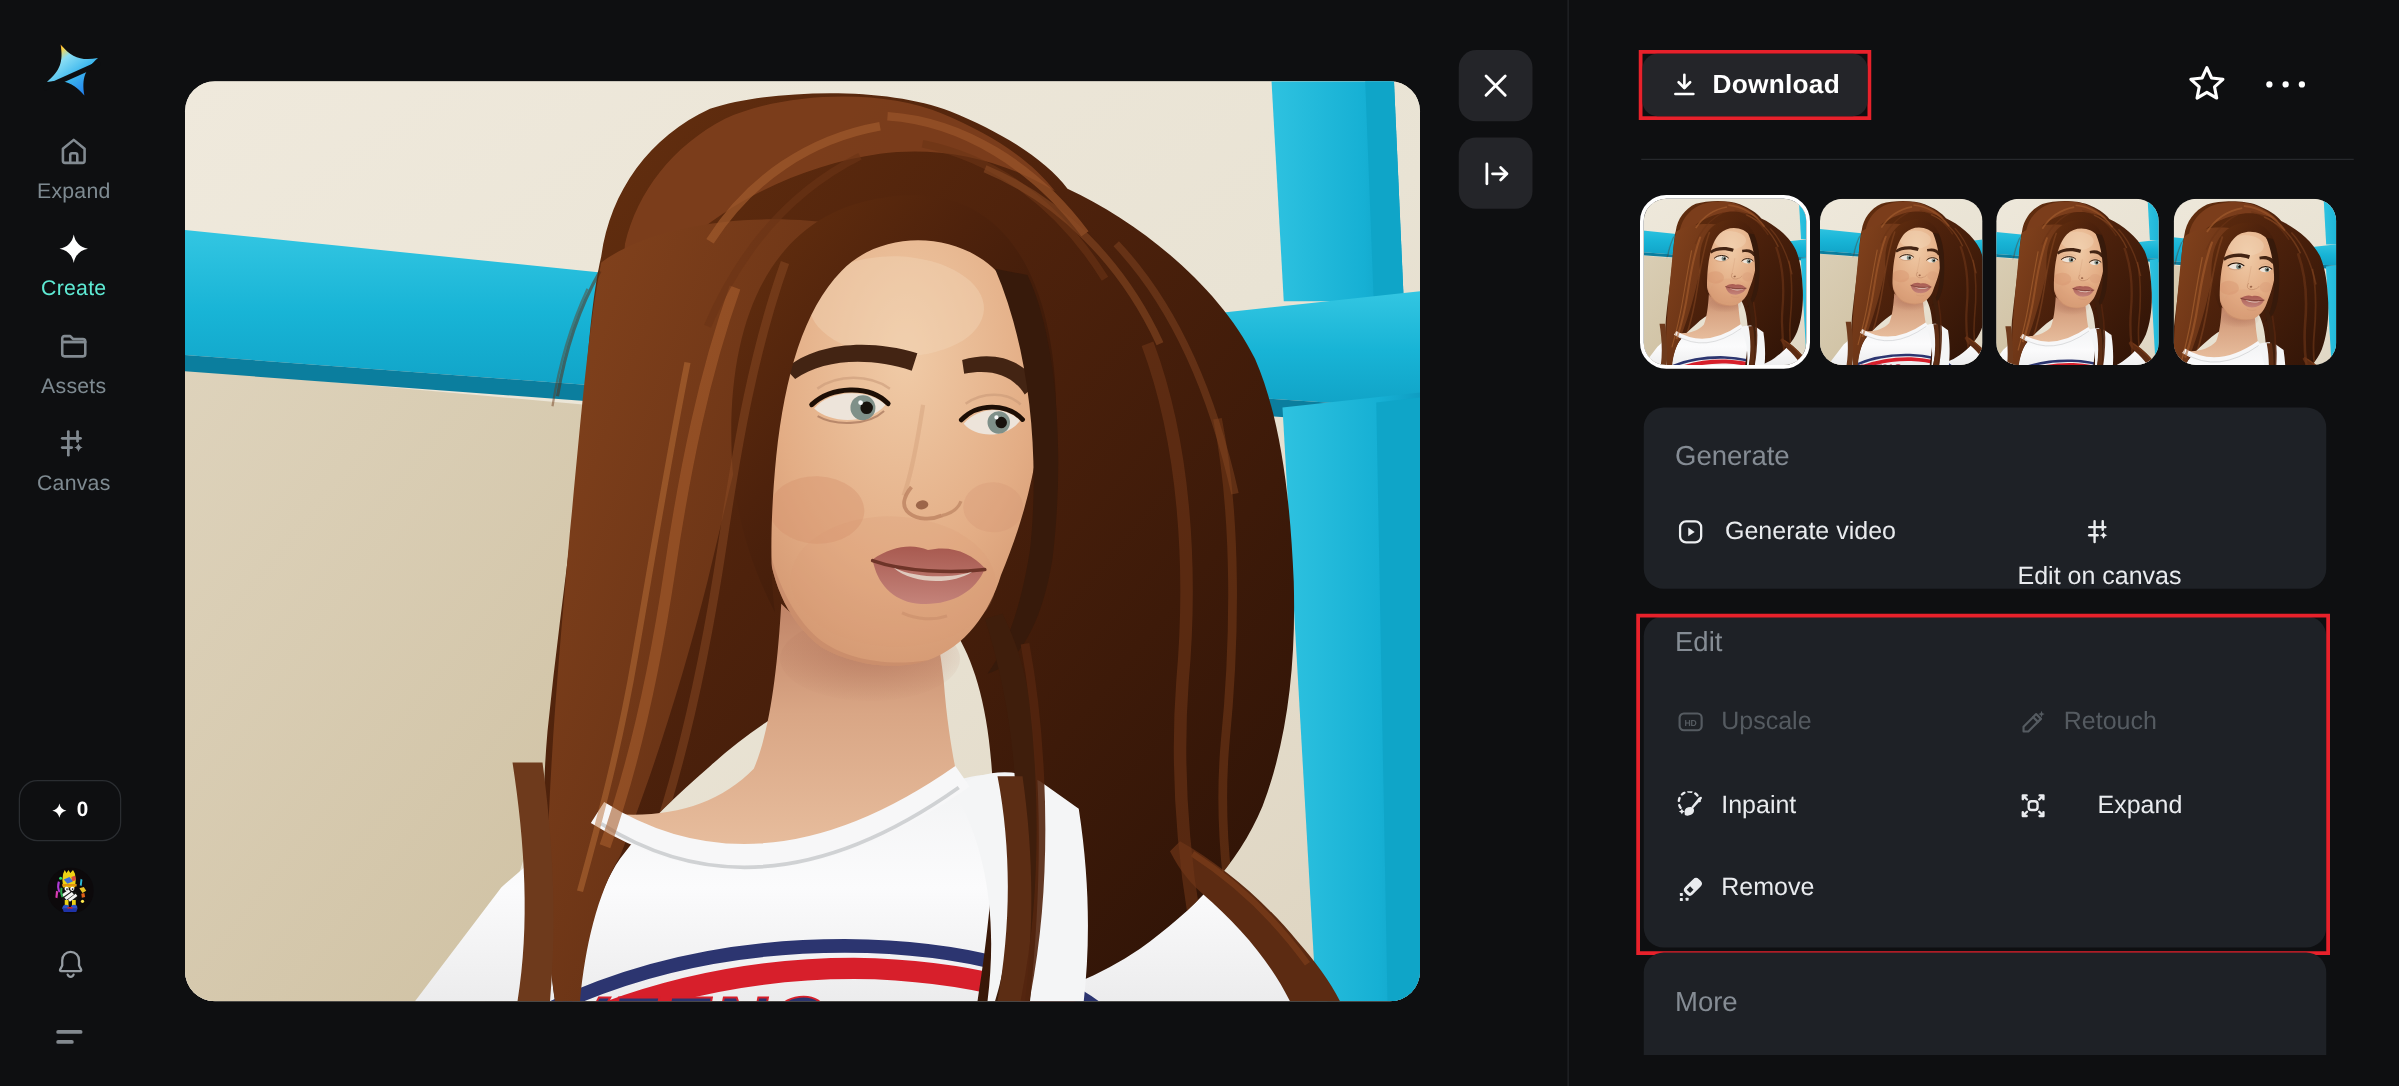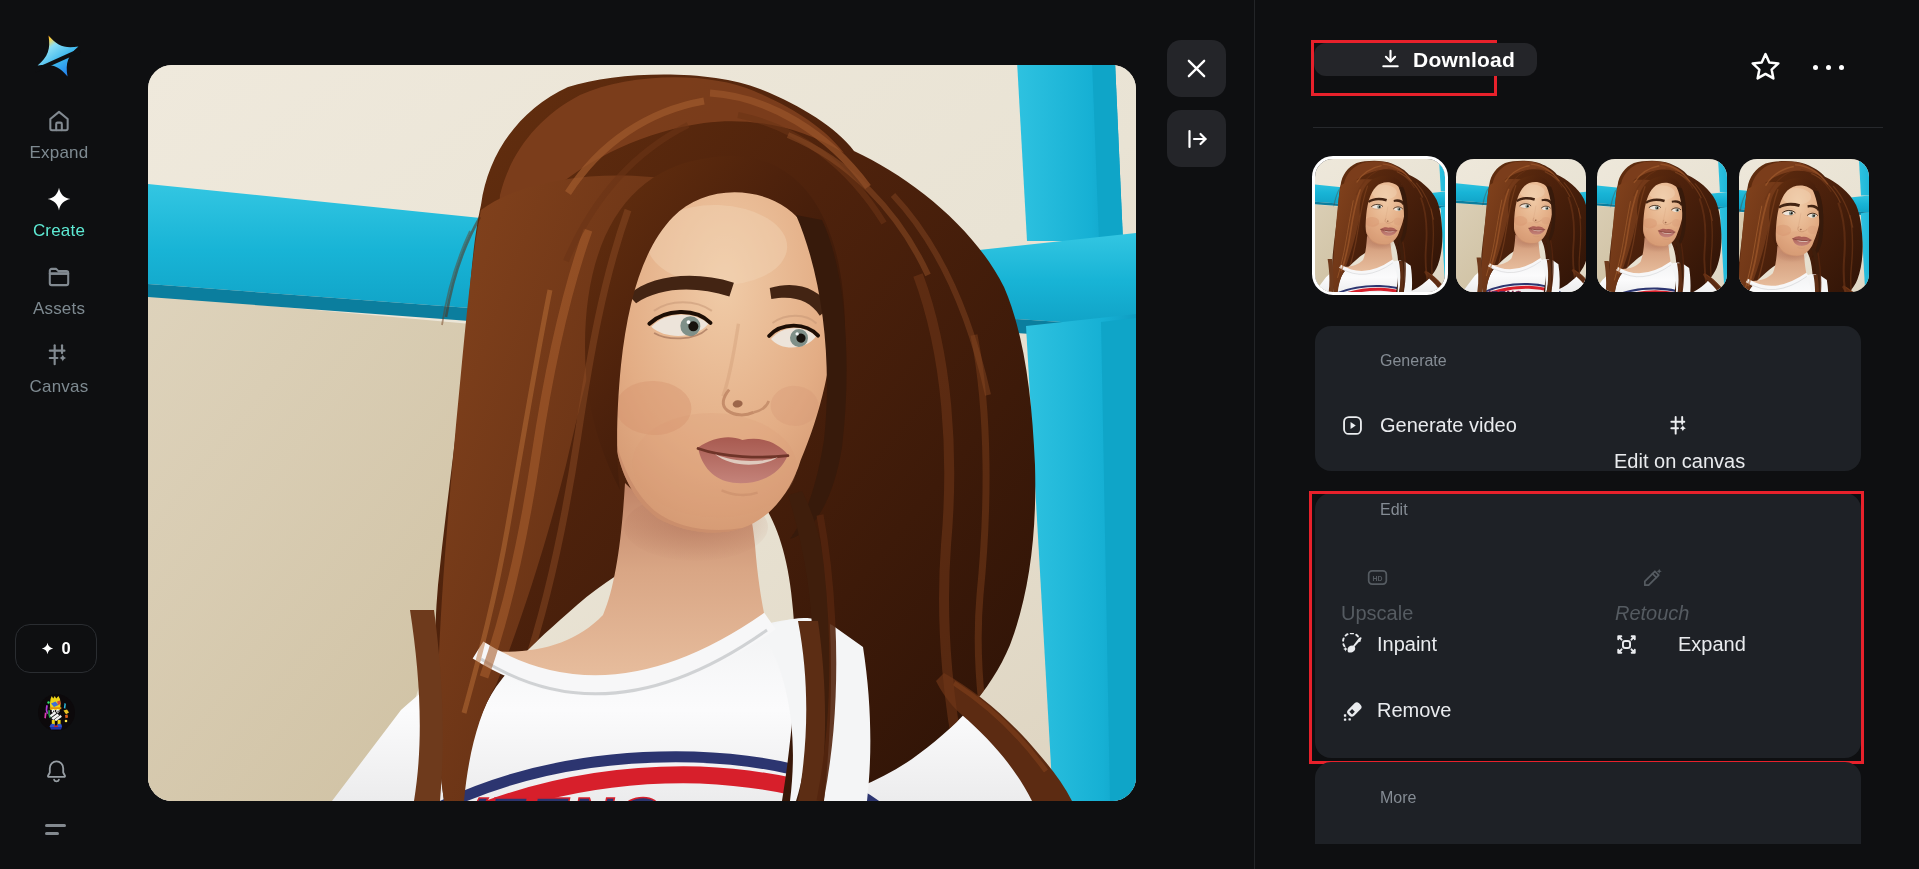--- a/index.html
+++ b/index.html
@@ -7,29 +7,29 @@
   .abs{position:absolute;}
   #divider{left:1254px;top:0;width:1px;height:869px;background:#34383d;opacity:.55;}
   
   .navlab{width:118px;text-align:center;font-size:17px;color:#7e8a91;letter-spacing:.2px;}
   .navlab.act{color:#5eead4;}
   .navicon{left:46px;width:26px;height:26px;}
   
   .sqbtn{width:59px;height:57px;border-radius:14px;background:#242529;display:flex;align-items:center;justify-content:center;}
   
   #dlredbox{left:1311px;top:40px;width:180px;height:50px;border:3px solid #e8212b;}
-  #dlbtn{left:1314px;top:43px;width:180px;height:33px;border-radius:12px;background:#242529;display:flex;align-items:center;justify-content:center;gap:11px;padding-left:43px;}
+  #dlbtn{left:1314px;top:43px;width:180px;height:50px;border-radius:12px;background:#242529;display:flex;align-items:center;justify-content:center;gap:11px;}
   #dlbtn span{color:#fff;font-size:21px;font-weight:bold;letter-spacing:.2px;}
   #hr1{left:1313px;top:127px;width:570px;height:1px;background:#26282c;}
   .thumb{top:159px;width:130px;height:133px;border-radius:18px;overflow:hidden;background:#333;}
   .thumb.sel{outline:3px solid #ffffff;outline-offset:0px;}
   .card{left:1315px;width:546px;background:#1e2126;border-radius:16px;}
-  .cardtitle{color:#858c94;font-size:16px;margin-left:40px;}
+  .cardtitle{color:#858c94;font-size:22px;}
   .row{position:absolute;display:flex;align-items:center;gap:13px;color:#e9ebee;font-size:20px;}
-  .row.dim{color:#555b61;flex-direction:column;}
+  .row.dim{color:#555b61;}
   .row svg{flex:0 0 auto;}
 </style>
 </head>
 <body>
 <svg width="0" height="0" style="position:absolute">
 <defs>
   <linearGradient id="wallG" x1="0" y1="0" x2="1" y2="1">
     <stop offset="0" stop-color="#efe9dc"></stop>
         <stop offset="0.55" stop-color="#e9e3d4"></stop>
         <stop offset="1" stop-color="#ddd3bf"></stop>
@@ -425,21 +425,21 @@
 <div class="abs" style="left:1309px;top:491px;width:549px;height:267px;border:3px solid #e8212b;"></div>
 <div class="abs cardtitle" style="left:1340px;top:501px;">Edit</div>
 
 <div class="row dim" style="left:1341px;top:566px;">
   <svg width="23" height="23" viewBox="0 0 24 24" fill="none" stroke="#555b61" stroke-width="1.8">
     <rect x="2.8" y="5" width="18.4" height="14" rx="3.5"></rect>
     <text x="12" y="15.4" font-size="7.2" font-weight="bold" fill="#555b61" stroke="none" text-anchor="middle" font-family="Liberation Sans">HD</text>
   </svg>
   <span>Upscale</span>
 </div>
-<div class="row dim" style="left:1615px;top:566px;font-style:italic;">
+<div class="row dim" style="left:1615px;top:566px;">
   <svg width="23" height="23" viewBox="0 0 24 24" fill="none" stroke="#555b61" stroke-width="1.8" stroke-linejoin="round" stroke-linecap="round">
     <path d="M14.5 5.5 l4 4 L8 20 H4 v-4 Z"></path>
       <path d="M12 8 l4 4"></path>
     <path d="M19 2.8 l0.8 1.9 1.9 0.8 -1.9 0.8 -0.8 1.9 -0.8 -1.9 -1.9 -0.8 1.9 -0.8 Z" fill="#555b61" stroke="none"></path>
   </svg>
   <span>Retouch</span>
 </div>
 
 <div class="row" style="left:1341px;top:633px;">
   <svg width="23" height="23" viewBox="0 0 24 24" fill="none" stroke="#e9ebee" stroke-width="2" stroke-linecap="round">

